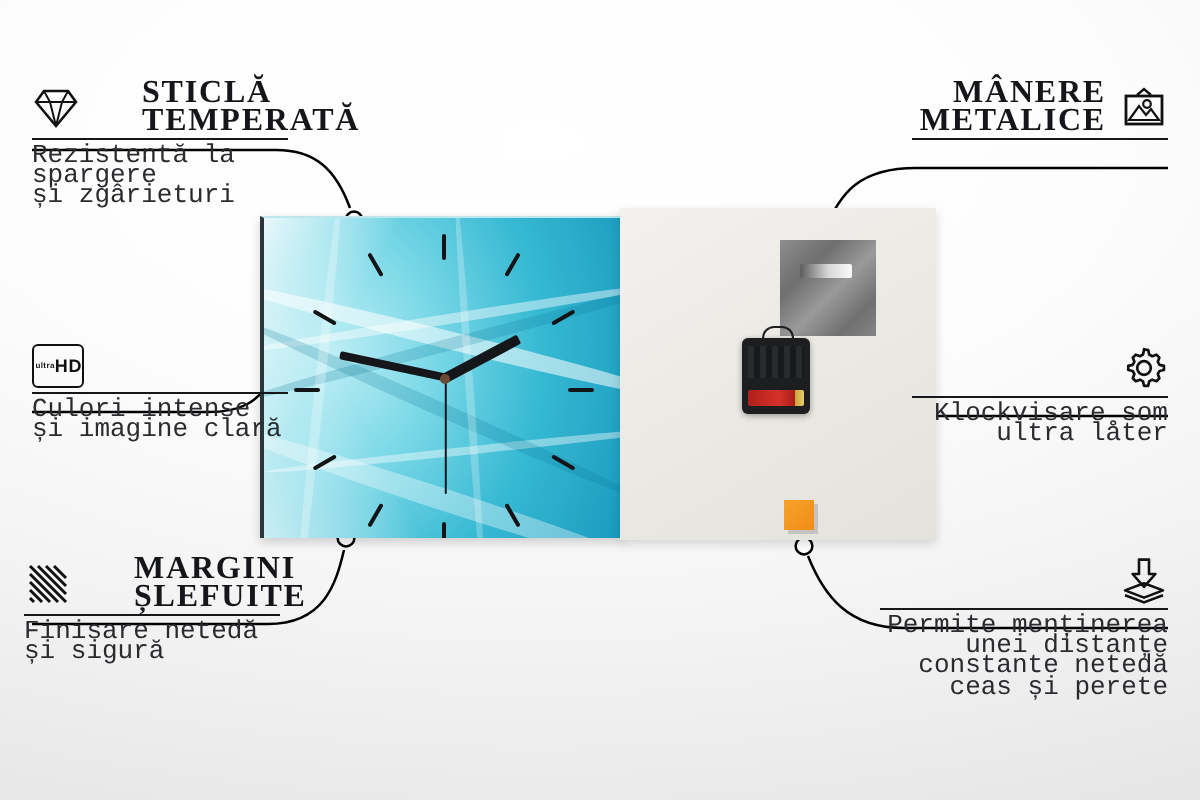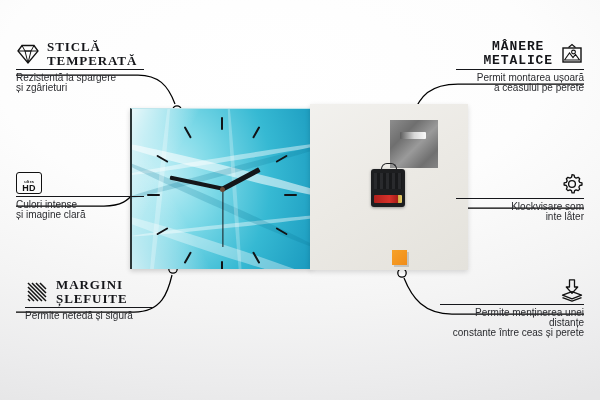--- a/index.html
+++ b/index.html
@@ -16,42 +16,43 @@
   
   .wires{position:absolute;left:0;top:0;width:600px;height:400px;}
   .wire{fill:none;stroke:#000;stroke-width:1.25;}
   .ring{fill:#ffffff;stroke:#000;stroke-width:1.25;}
 
   
   .feature{position:absolute;}
   .feat-head{display:flex;align-items:center;gap:7px;}
   .feat-title{
     font-family:"Liberation Serif", serif;
-    font-weight:bold;font-size:13px;letter-spacing:.9px;
+    font-weight:bold;font-size:16px;letter-spacing:.9px;
     color:#15161a;line-height:13.5px;text-transform:uppercase;
     white-space:pre-line;
+    margin-left:24px;
   }
   .feat-rule{height:0;border-top:1.1px solid #16171b;margin-top:2px;}
   .feat-sub{
-    font-family:Liberation Sans, sans-serif;
-    font-size:10px;line-height:10.4px;color:#2a2b2f;
+    font-family:Liberation Mono, monospace;
+    font-size:13px;line-height:10.4px;color:#2a2b2f;
     margin-top:2.5px;white-space:pre-line;
   }
   .left .feat-head{justify-content:flex-start;}
   .left .feat-title{text-align:left;}
   .left .feat-sub{text-align:left;}
   .right .feat-head{justify-content:flex-end;}
-  .right .feat-title{text-align:center;font-family:Liberation Mono, monospace;}
+  .right .feat-title{text-align:right;}
   .right .feat-sub{text-align:right;}
   .ico{flex:0 0 auto;width:24px;height:24px;display:block;}
 
   
   .hdbox{
     width:24px;height:20px;border:1.4px solid #111;border-radius:3px;
-    display:flex;flex-direction:column;align-items:center;justify-content:flex-end;
+    display:flex;align-items:center;justify-content:flex-end;
     line-height:1;
   }
   .hdbox .u{font-family:"Liberation Sans",sans-serif;font-size:4px;font-weight:bold;color:#111;letter-spacing:.2px;}
   .hdbox .h{font-family:"Liberation Sans",sans-serif;font-size:9px;font-weight:bold;color:#111;letter-spacing:.3px;margin-top:.5px;}
 
   
   .photo{position:absolute;overflow:hidden;}
   #clock-front{
     left:130px;top:108px;width:180px;height:160px;
     border-left:2px solid #2b3638;
@@ -189,75 +190,73 @@
       <div class="hdbox">
         <span class="u">ultra</span>
         <span class="h">HD</span>
       </div>
     </div>
     <div class="feat-rule"></div>
     <div class="feat-sub">Culori intense
 și imagine clară</div>
   </div>
 
-  <div class="feature left" style="left:25px;top:278px;width:128px;">
+  <div class="feature left" style="left:12px;top:278px;width:128px;">
     <div class="feat-head">
       <svg class="ico" viewBox="0 0 24 24">
         <g stroke="#111" stroke-width="1.5" fill="none">
           <path d="M3,3 L21,21"></path>
             <path d="M3,7 L17,21"></path>
             <path d="M3,11 L13,21"></path>
           <path d="M3,15 L9,21"></path>
             <path d="M3,19 L5,21"></path>
             <path d="M7,3 L21,17"></path>
           <path d="M11,3 L21,13"></path>
             <path d="M15,3 L21,9"></path>
         </g>
       </svg>
       <div class="feat-title">MARGINI
 ȘLEFUITE</div>
     </div>
     <div class="feat-rule"></div>
-    <div class="feat-sub">Permite netedă și sigură</div>
+    <div class="feat-sub">Finisare netedă și sigură</div>
   </div>
 
   <div class="feature right" style="left:456px;top:40px;width:128px;">
     <div class="feat-head">
       <div class="feat-title">MÂNERE
 METALICE</div>
       <svg class="ico" viewBox="0 0 24 24">
         <path d="M8.5,5.5 L12,2.5 L15.5,5.5" fill="none" stroke="#111" stroke-width="1.2"></path>
         <rect x="3" y="6" width="18" height="14" fill="none" stroke="#111" stroke-width="1.4"></rect>
         <path d="M4.5,18 L9.5,11 L13,15.5 L15.5,12.5 L19.5,18 Z" fill="none" stroke="#111" stroke-width="1.1"></path>
         <circle cx="13.5" cy="10" r="1.9" fill="none" stroke="#111" stroke-width="1.1"></circle>
       </svg>
     </div>
     <div class="feat-rule"></div>
-    <div class="feat-sub">Permit montarea ușoară
-a ceasului pe perete</div>
   </div>
 
   <div class="feature right" style="left:456px;top:172px;width:128px;">
     <div class="feat-head">
       <svg class="ico" viewBox="0 0 24 24">
         <path d="M12,2.6 l2.1,.45 .5,2.2 1.5,.87 2.1-.8 1.5,1.5 -.8,2.1 .87,1.5 2.2,.5 0,2.1 -2.2,.5 -.87,1.5 .8,2.1 -1.5,1.5 -2.1-.8 -1.5,.87 -.5,2.2 -2.1,0 -.5-2.2 -1.5-.87 -2.1,.8 -1.5-1.5 .8-2.1 -.87-1.5 -2.2-.5 0-2.1 2.2-.5 .87-1.5 -.8-2.1 1.5-1.5 2.1,.8 1.5-.87 .5-2.2 z" fill="none" stroke="#111" stroke-width="1.35" stroke-linejoin="round"></path>
         <circle cx="12" cy="12" r="3.4" fill="none" stroke="#111" stroke-width="1.35"></circle>
       </svg>
     </div>
     <div class="feat-rule"></div>
     <div class="feat-sub">Klockvisare som
-inte låter</div>
+ultra låter</div>
   </div>
 
   <div class="feature right" style="left:440px;top:278px;width:144px;">
     <div class="feat-head">
       <svg class="ico" viewBox="0 0 24 24">
         <path d="M9.5,1.8 h5 v7.2 h3.2 L12,15.4 L6.3,9 h3.2 z" fill="none" stroke="#111" stroke-width="1.3" stroke-linejoin="round"></path>
         <path d="M2.5,17.2 L12,13.6 L21.5,17.2 L12,20.8 Z" fill="none" stroke="#111" stroke-width="1.3" stroke-linejoin="round"></path>
         <path d="M2.5,19.6 L12,23.2 L21.5,19.6" fill="none" stroke="#111" stroke-width="1.3" stroke-linejoin="round"></path>
       </svg>
     </div>
     <div class="feat-rule"></div>
     <div class="feat-sub">Permite menținerea unei distanțe
-constante între ceas și perete</div>
+constante netedă ceas și perete</div>
   </div>
 
 </div>
 
 </body></html>

